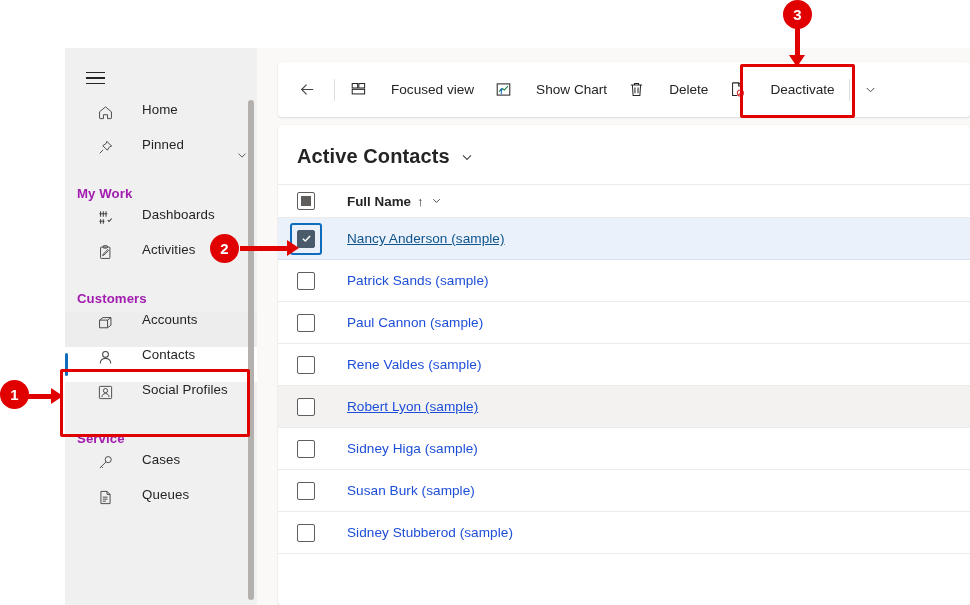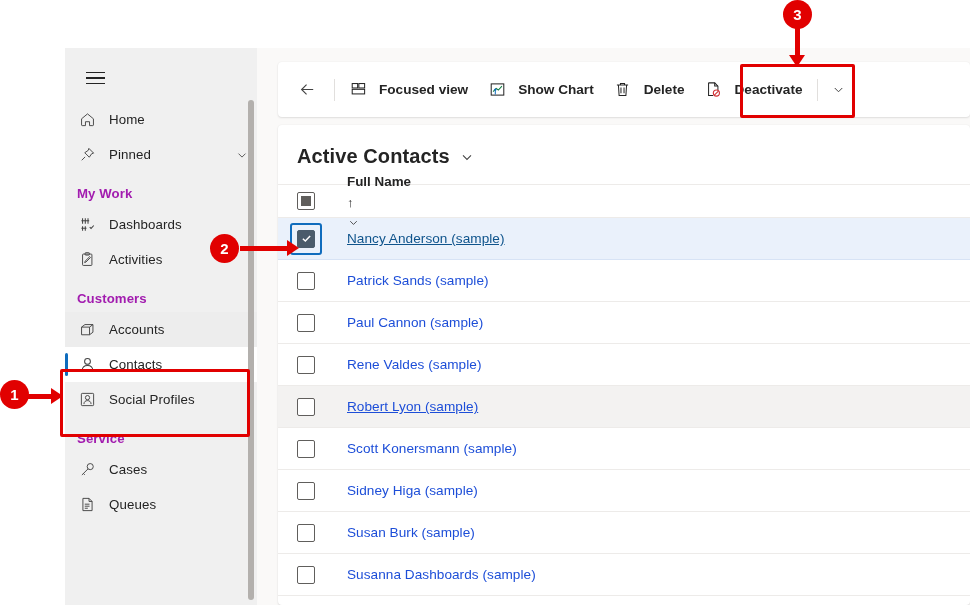--- a/index.html
+++ b/index.html
@@ -26,24 +26,25 @@
     overflow: hidden;
   }
   .hamburger {
     width: 40px; height: 40px; margin: 10px 0 4px 10px;
     display: flex; flex-direction: column; justify-content: center;
     align-items: center; gap: 4px; cursor: pointer;
   }
   .hamburger span { display:block; width: 19px; height: 1.6px; background: #242424; }
 
   .nav-item {
-    display: flex; align-items: center;
-    height: 35px; padding-left: 12px; padding-right: 8px;
+    display: flex; 
+    height: 35px; padding-left: 30px; padding-right: 8px;
     cursor: pointer; position: relative;
     color: #242424;
+    gap: 15px;
   }
   .nav-item .ic {
     width: 20px; height: 20px; flex: 0 0 20px;
     display:flex; align-items:center; justify-content:center;
     margin-right: 12px; color:#424242;
   }
   .nav-item .lbl { font-size: 13.3px; color: #242424; letter-spacing: .1px; white-space: nowrap; }
   .nav-item .chev { margin-left: auto; color: #424242; display:flex; align-items:center; }
   .nav-item.selected { background: #ffffff; }
   .nav-item.selected::before {
@@ -81,23 +82,23 @@
     padding-left: 6px;
     overflow: hidden;
   }
   .cmd-back {
     width: 34px; height: 34px; margin: 0 6px 0 6px;
     display:flex; align-items:center; justify-content:center;
     cursor:pointer; color:#424242; border-radius:3px;
   }
   .cmd-div { width:1px; height:22px; background:#e1dfdd; margin: 0 4px; }
   .cmd-btn {
-    display:flex; align-items:center; gap:12px;
+    display:flex; align-items:center; gap:24px;
     height: 36px; padding: 0 10px; border-radius:3px;
-    cursor:pointer; white-space: nowrap; font-weight: bold;
+    cursor:pointer; white-space: nowrap;
   }
   .cmd-btn .lbl { font-size: 13.6px; color: #242424; }
   .cmd-btn .ic { display:flex; align-items:center; justify-content:center; width:18px; height:18px; }
   .cmd-overflow {
     width: 30px; height: 34px; display:flex; align-items:center; justify-content:center;
     cursor:pointer; color:#424242; margin-left: 2px;
   }
 
   
   .grid-card {
@@ -123,21 +124,21 @@
     padding-left: 19px;
   }
   .cb-cell { width: 50px; flex: 0 0 50px; display:flex; align-items:center; }
   .head-cb {
     width: 18px; height: 18px; border: 1.6px solid #605e5c; border-radius: 2px;
     background:#fff; display:flex; align-items:center; justify-content:center; cursor:pointer;
   }
   .head-cb i { display:block; width: 10px; height: 10px; background: #605e5c; }
   .head-name {
     display:flex; align-items:flex-start; gap: 6px;
-    font-size: 13.4px; font-weight: bold; color:#242424;flex-direction:column;
+    font-size: 13.4px; font-weight: bold; color:#242424;
   }
   .sort-arrow { color:#242424; font-size: 13px; }
   .head-chev { color:#424242; display:flex; align-items:center; cursor:pointer; }
 
   .grid-row {
     display:flex; align-items:center;
     height: 42px;
     border-bottom: 1px solid #edebe9;
     padding-left: 19px;
     cursor: pointer;
@@ -450,46 +451,40 @@
         <span class="row-link">Rene Valdes (sample)</span>
       </div>
 
       <div class="grid-row hover">
         <div class="cb-cell">
           <div class="row-cb"></div>
         </div>
         <span class="row-link">Robert Lyon (sample)</span>
       </div>
 
-      <div class="grid-row">
-        <div class="cb-cell">
-          <div class="row-cb"></div>
-        </div>
-        <span class="row-link">Scott Konersmann (sample)</span>
-      </div>
 
       <div class="grid-row">
         <div class="cb-cell">
           <div class="row-cb"></div>
         </div>
         <span class="row-link">Sidney Higa (sample)</span>
       </div>
 
       <div class="grid-row">
         <div class="cb-cell">
           <div class="row-cb"></div>
         </div>
         <span class="row-link">Susan Burk (sample)</span>
       </div>
 
       <div class="grid-row">
         <div class="cb-cell">
           <div class="row-cb"></div>
         </div>
-        <span class="row-link">Susanna Dashboards (sample)</span>
+        <span class="row-link">Sidney Stubberod (sample)</span>
       </div>
 
     </div>
   </div>
 
   <div class="anno-box" style="left:60px; top:369px; width:190px; height:68px;"></div>
   <div class="arrow-h" style="left:28px; top:394px; width:24px;"></div>
   <div class="badge" style="left:0px; top:380px;">1</div>
 
   <div class="arrow-h" style="left:240px; top:246px; width:48px;"></div>

